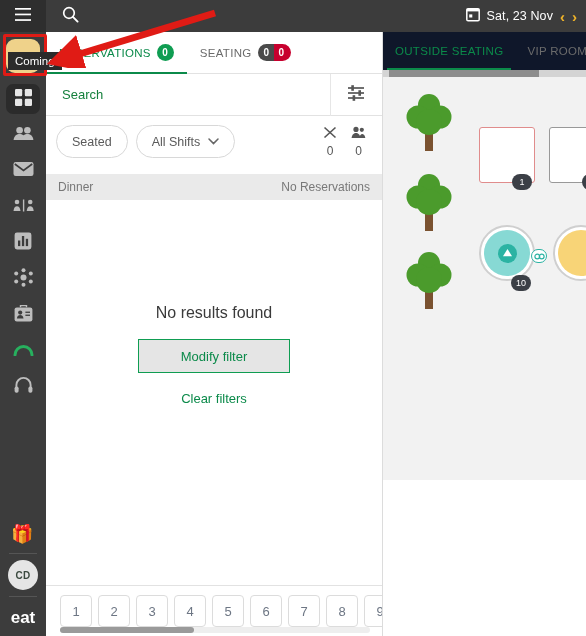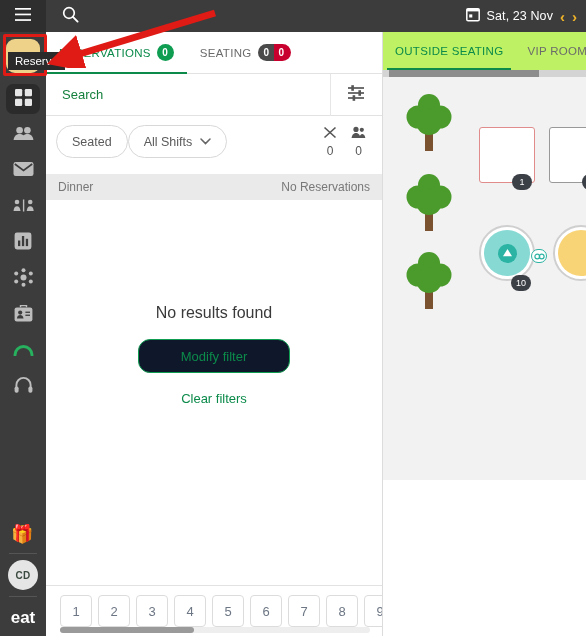--- a/index.html
+++ b/index.html
@@ -108,21 +108,21 @@
     width: 52px; height: 42px; border-left: 1px solid #e6e6e6;
     display: flex; align-items: center; justify-content: center; cursor: pointer;
   }
   .tooltip {
     position: absolute; left: 8px; top: 52px;
     background: #2b2b2b; color: #fff; font-size: 11.5px;
     padding: 3px 7px; z-index: 30; white-space: nowrap;
   }
 
   .filters {
-    height: 51px; display: flex; align-items: center; padding: 0 10px; flex: none;
+    height: 51px; display: flex; align-items: center; padding: 0 10px; gap: 8px; flex: none;
   }
   .pill {
     border: 1px solid #d8d8d8; border-radius: 17px; height: 33px;
     display: flex; align-items: center; padding: 0 15px;
     font-size: 12.5px; color: #5a5a5a; background: #fff; cursor: pointer;
   }
   .pill.active { background: #4a4a4a; border-color: #4a4a4a; color: #fff; }
   .pill .chev { margin-left: 8px; font-size: 10px; color: #777; }
   .stats { margin-left: auto; display: flex; gap: 14px; padding-right: 6px; }
   .stat { display: flex; flex-direction: column; align-items: center; gap: 1px; }
@@ -135,21 +135,21 @@
   .shiftrow .right { margin-left: auto; }
 
   .empty {
     flex: 1; display: flex; flex-direction: column; align-items: center;
     padding-top: 104px;
   }
   .empty-title { font-size: 16px; color: #3a3a3a; }
   .empty-sub { font-size: 13.5px; color: #4a4a4a; margin-top: 11px; }
   .modify-btn {
     margin-top: 17px; width: 152px; height: 34px; border: 1px solid #0f9d52;
-    border-radius: 12px; background: #0f172a; color: #0b8a4a; font-size: 13px;
+    border-radius: 0; background: #e5e5e5; color: #0b8a4a; font-size: 13px;
     display: flex; align-items: center; justify-content: center; cursor: pointer; text-align: center;
   }
   .clear-link { margin-top: 18px; color: #0b8a4a; font-size: 13px; cursor: pointer; }
 
   .pager {
     height: 51px; border-top: 1px solid #e2e2e2; display: flex; align-items: center;
     padding: 0 0 0 14px; gap: 6px; flex: none; position: relative; overflow: hidden;
   }
   .page {
     width: 32px; height: 32px; border: 1px solid #dcdcdc; border-radius: 4px;
@@ -160,21 +160,21 @@
     position: absolute; left: 14px; bottom: 3px; width: 310px; height: 6px;
     background: #eee; border-radius: 3px;
   }
   .hscroll-thumb {
     width: 134px; height: 6px; background: #9a9a9a; border-radius: 3px;
   }
 
   
   .floor {
     position: absolute; left: 383px; top: 32px; width: 203px; height: 448px;
-    background: #bef264; display: flex; flex-direction: column; justify-content: flex-end;
+    background: #0f172a; display: flex; flex-direction: column; justify-content: flex-end;
   }
   .floor-tabs { height: 38px; display: flex; align-items: stretch; flex: none; }
   .ftab {
     display: flex; align-items: center; justify-content: center;
     font-size: 11.5px; color: #6b6b6b; letter-spacing: .3px;
     padding: 0 12px; position: relative; cursor: pointer; white-space: nowrap;
   }
   .ftab.active { color: #0b8a4a; }
   .ftab.active::after {
     content: ""; position: absolute; left: 4px; right: 4px; bottom: 0; height: 2px; background: #0b8a4a;
@@ -520,21 +520,21 @@
           </svg>
         </div>
       </div>
 
       <div class="table-rd" style="left:170px; top:148px;">
         <div class="table-rd-fill" style="background:#f8d477;"></div>
       </div>
     </div>
   </div>
 
-  <div class="tooltip">Reserve</div>
+  <div class="tooltip">Coming</div>
 
   <div class="rail-highlight"></div>
 
   <svg class="arrow-svg" width="200" height="60" viewBox="0 0 200 60">
     <defs>
       <marker id="ah" markerWidth="5.5" markerHeight="5.5" refX="1.3" refY="2.75" orient="auto">
         <path d="M0,0 L5.2,2.75 L0,5.5 Z" fill="#e01b15"></path>
       </marker>
     </defs>
     <line x1="175" y1="5" x2="33" y2="48" stroke="#e01b15" stroke-width="7" marker-end="url(#ah)" stroke-linecap="butt"></line>

